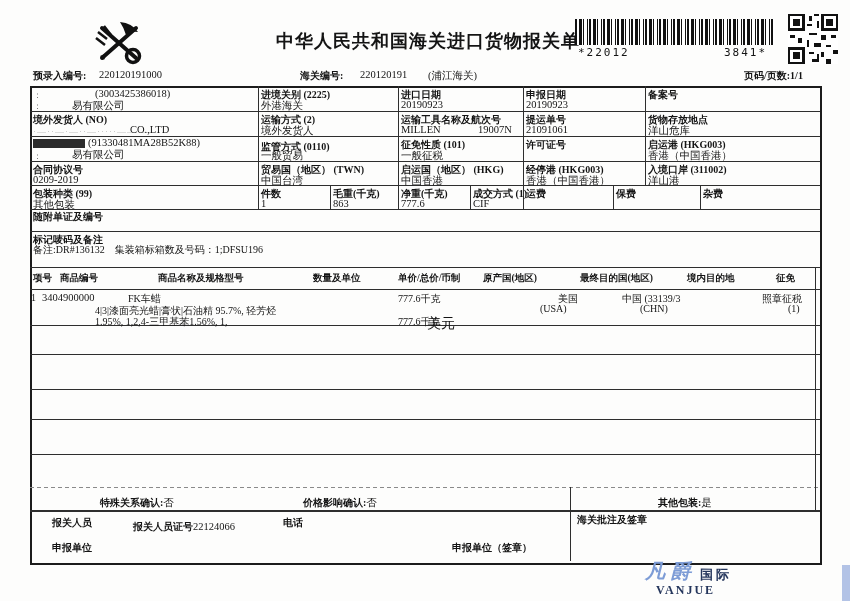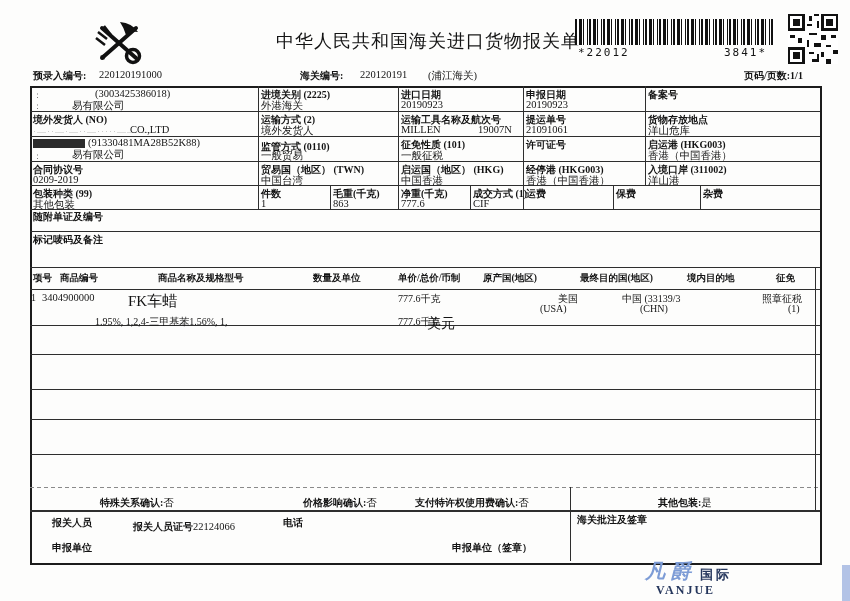--- a/index.html
+++ b/index.html
@@ -8,21 +8,21 @@
   .abs{position:absolute;white-space:nowrap;}
   .lbl{font-weight:bold;font-size:10px;}
   .val{font-size:10.5px;}
   .sm{font-size:9.5px;}
   .hl{position:absolute;height:1px;background:#2e2e2e;}
   .vl{position:absolute;width:1px;background:#2e2e2e;}
   .dash{position:absolute;height:1px;background:repeating-linear-gradient(90deg,#8a8a8a 0 4px,transparent 4px 7px);}
   .box{position:absolute;border:2px solid #1c1c1c;}
   .redact-dots{color:#b5b5b5;letter-spacing:1px;font-size:9px;}
   .artifact{color:#777;font-size:9px;}
-  .title{font-size:18px;font-weight:normal;letter-spacing:1px;}
+  .title{font-size:18px;font-weight:bold;letter-spacing:1px;}
   .bars{position:absolute;background:repeating-linear-gradient(90deg,#111 0 2px,#fff 2px 4px,#111 4px 7px,#fff 7px 8px,#111 8px 9px,#fff 9px 12px,#111 12px 13px,#fff 13px 14px);}
   .bcode{font-family:"DejaVu Sans Mono",monospace;font-size:11px;letter-spacing:2px;}
   .smudge{position:absolute;background:#2b2b2b;}
   .logo-zh{font-size:20px;font-weight:bold;font-style:italic;letter-spacing:6px;color:#7d9cd6;}
   .logo-zh2{font-size:13px;font-weight:bold;letter-spacing:3px;color:#25365c;}
   .logo-en{font-size:12px;font-weight:bold;letter-spacing:2px;color:#25365c;}
 </style>
 </head>
 <body>
 
@@ -176,54 +176,53 @@
   <span class="abs val" style="left:401px;top:198px">777.6</span>
   <span class="abs lbl" style="left:473px;top:187px">成交方式 (1)</span>
   <span class="abs val" style="left:473px;top:198px">CIF</span>
   <span class="abs lbl" style="left:526px;top:187px">运费</span>
   <span class="abs lbl" style="left:616px;top:187px">保费</span>
   <span class="abs lbl" style="left:703px;top:187px">杂费</span>
 
   <span class="abs lbl" style="left:33px;top:210px">随附单证及编号</span>
 
   <span class="abs lbl" style="left:33px;top:233px">标记唛码及备注</span>
+  <span class="abs" style="left:33px;top:243px;font-size:10px">备注:DR#136132　集装箱标箱数及号码：1;DFSU196</span>
 
   <span class="abs lbl sm" style="left:33px;top:272px">项号</span>
   <span class="abs lbl sm" style="left:60px;top:272px">商品编号</span>
   <span class="abs lbl sm" style="left:158px;top:272px">商品名称及规格型号</span>
   <span class="abs lbl sm" style="left:313px;top:272px">数量及单位</span>
   <span class="abs lbl sm" style="left:398px;top:272px">单价/总价/币制</span>
   <span class="abs lbl sm" style="left:483px;top:272px">原产国(地区)</span>
   <span class="abs lbl sm" style="left:580px;top:272px">最终目的国(地区)</span>
   <span class="abs lbl sm" style="left:687px;top:272px">境内目的地</span>
   <span class="abs lbl sm" style="left:776px;top:272px">征免</span>
 
   <span class="abs" style="left:31px;top:292px;font-size:10px">1</span>
   <span class="abs" style="left:42px;top:292px;font-size:10.5px">3404900000</span>
-  <span class="abs" style="left:128px;top:292px;font-size:15px">FK车蜡</span>
+  <span class="abs" style="left:128px;top:292px;font-size:10px">FK车蜡</span>
+  <span class="abs" style="left:95px;top:304px;font-size:10px">4|3|漆面亮光蜡|膏状|石油精 95.7%, 轻芳烃</span>
   <span class="abs" style="left:95px;top:315px;font-size:10px">1.95%, 1,2,4-三甲基苯1.56%, 1,</span>
   <span class="abs" style="left:398px;top:292px;font-size:10px">777.6千克</span>
   <span class="abs" style="left:398px;top:315px;font-size:10px">777.6千克</span>
   <span class="abs" style="left:427px;top:315px;font-size:14px">美元</span>
   <span class="abs" style="left:558px;top:292px;font-size:10px">美国</span>
   <span class="abs" style="left:540px;top:303px;font-size:10px">(USA)</span>
   <span class="abs" style="left:622px;top:292px;font-size:10px">中国 (33139/3</span>
   <span class="abs" style="left:640px;top:303px;font-size:10px">(CHN)</span>
   <span class="abs" style="left:762px;top:292px;font-size:10px">照章征税</span>
   <span class="abs" style="left:788px;top:303px;font-size:10px">(1)</span>
 
   <span class="abs" style="left:100px;top:492px">
     <span class="lbl">特殊关系确认:</span><span class="val">否</span>
   </span>
   <span class="abs" style="left:303px;top:492px">
     <span class="lbl">价格影响确认:</span><span class="val">否</span>
   </span>
-  <span class="abs" style="left:415px;top:492px">
-    <span class="lbl">支付特许权使用费确认:</span><span class="val">否</span>
-  </span>
   <span class="abs" style="left:658px;top:492px">
     <span class="lbl">其他包装:</span><span class="val">是</span>
   </span>
 
   <span class="abs lbl" style="left:52px;top:516px">报关人员</span>
   <span class="abs" style="left:133px;top:516px">
     <span class="lbl">报关人员证号</span><span class="val">22124066</span>
   </span>
   <span class="abs lbl" style="left:283px;top:516px">电话</span>
   <span class="abs lbl" style="left:577px;top:513px">海关批注及签章</span>

